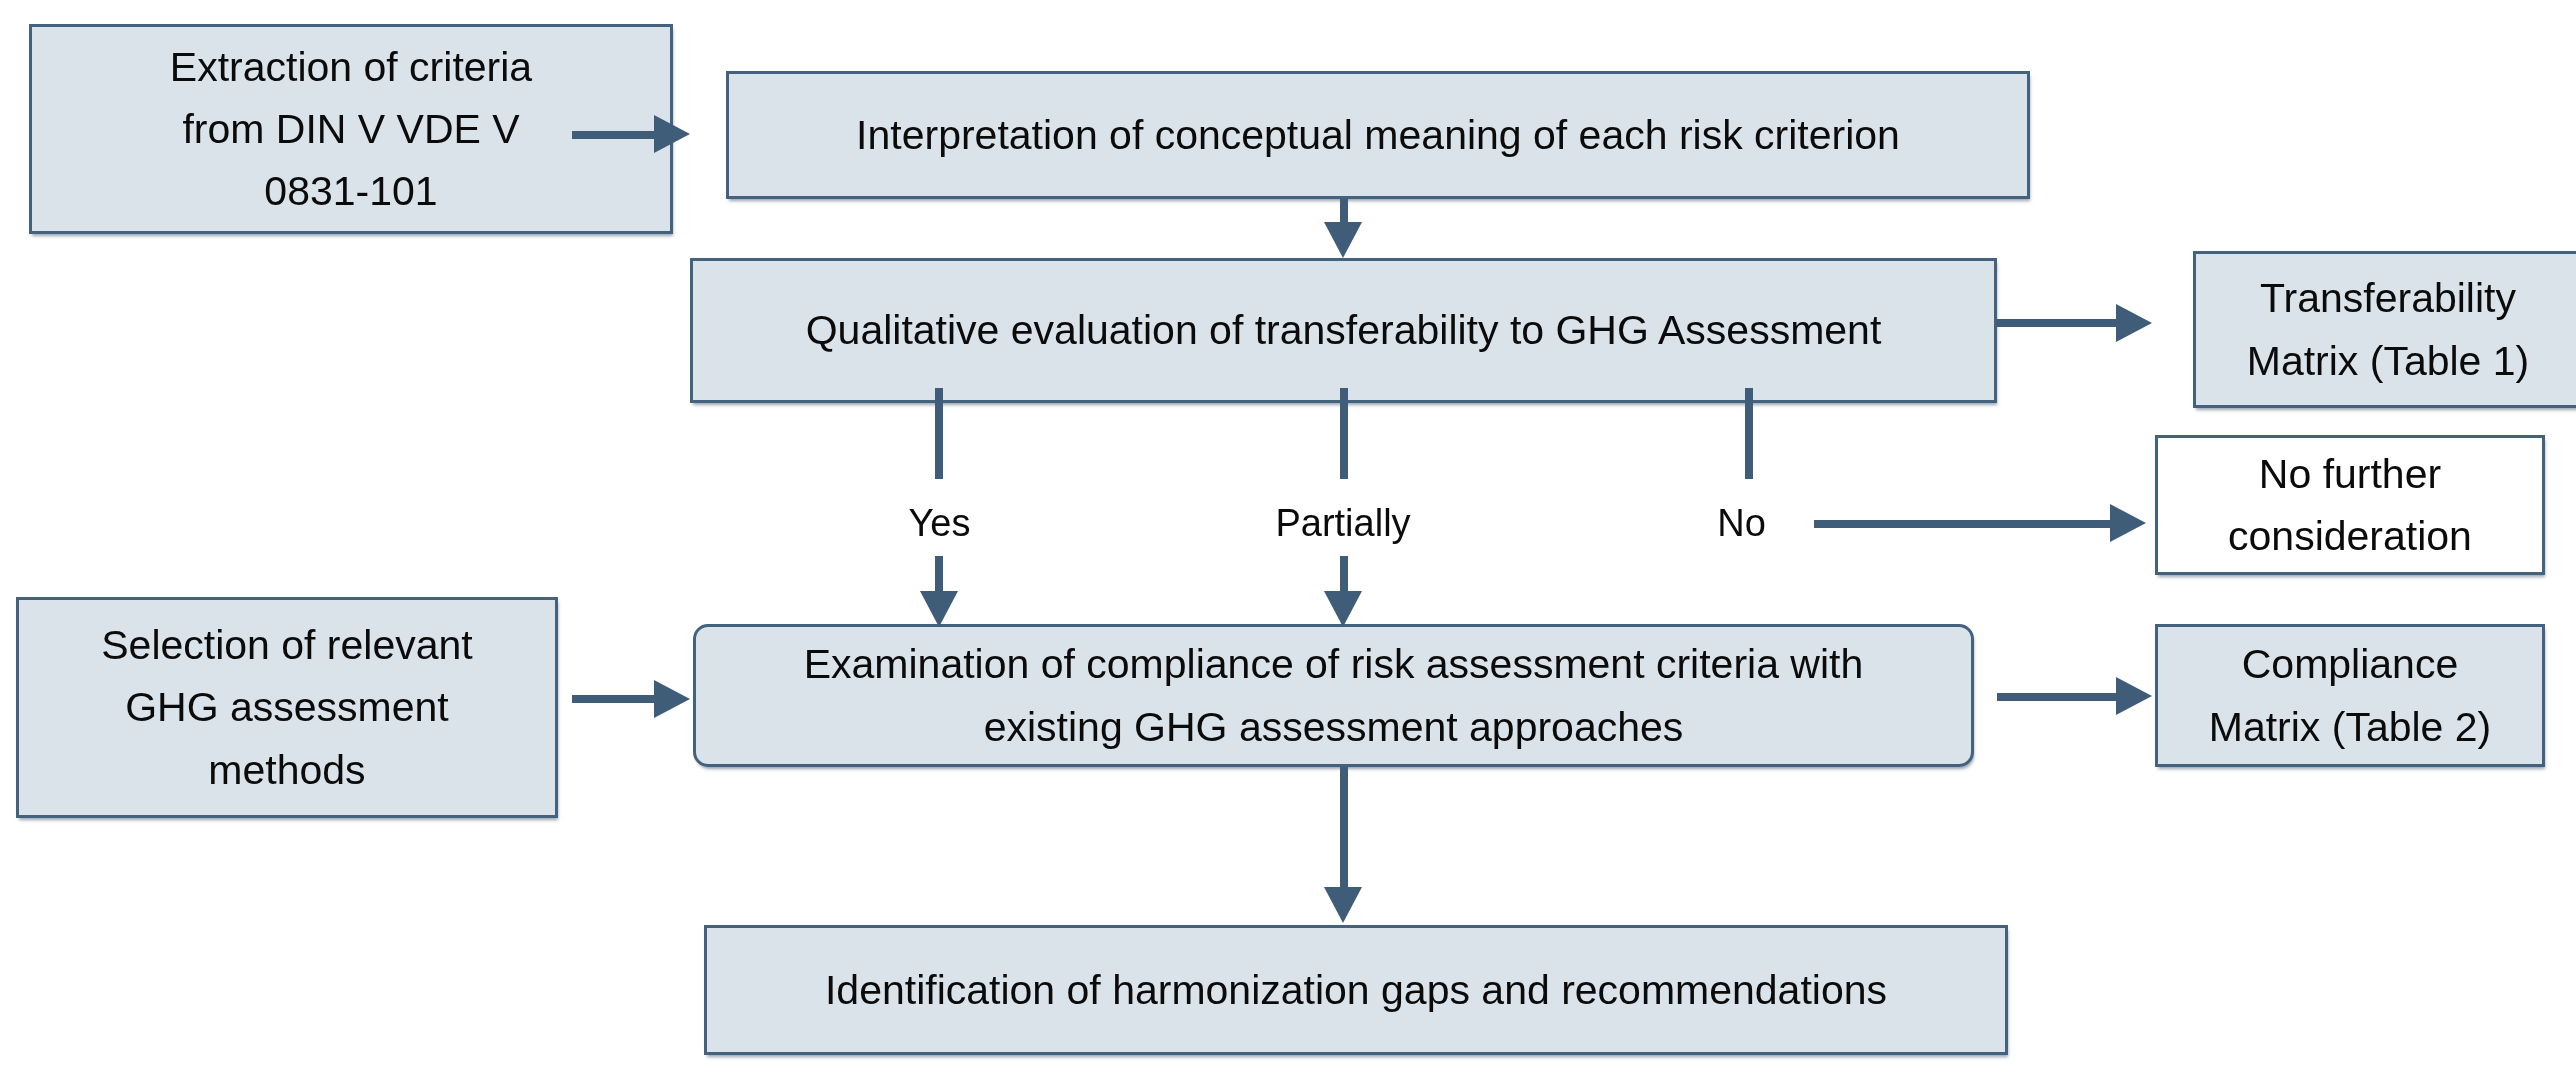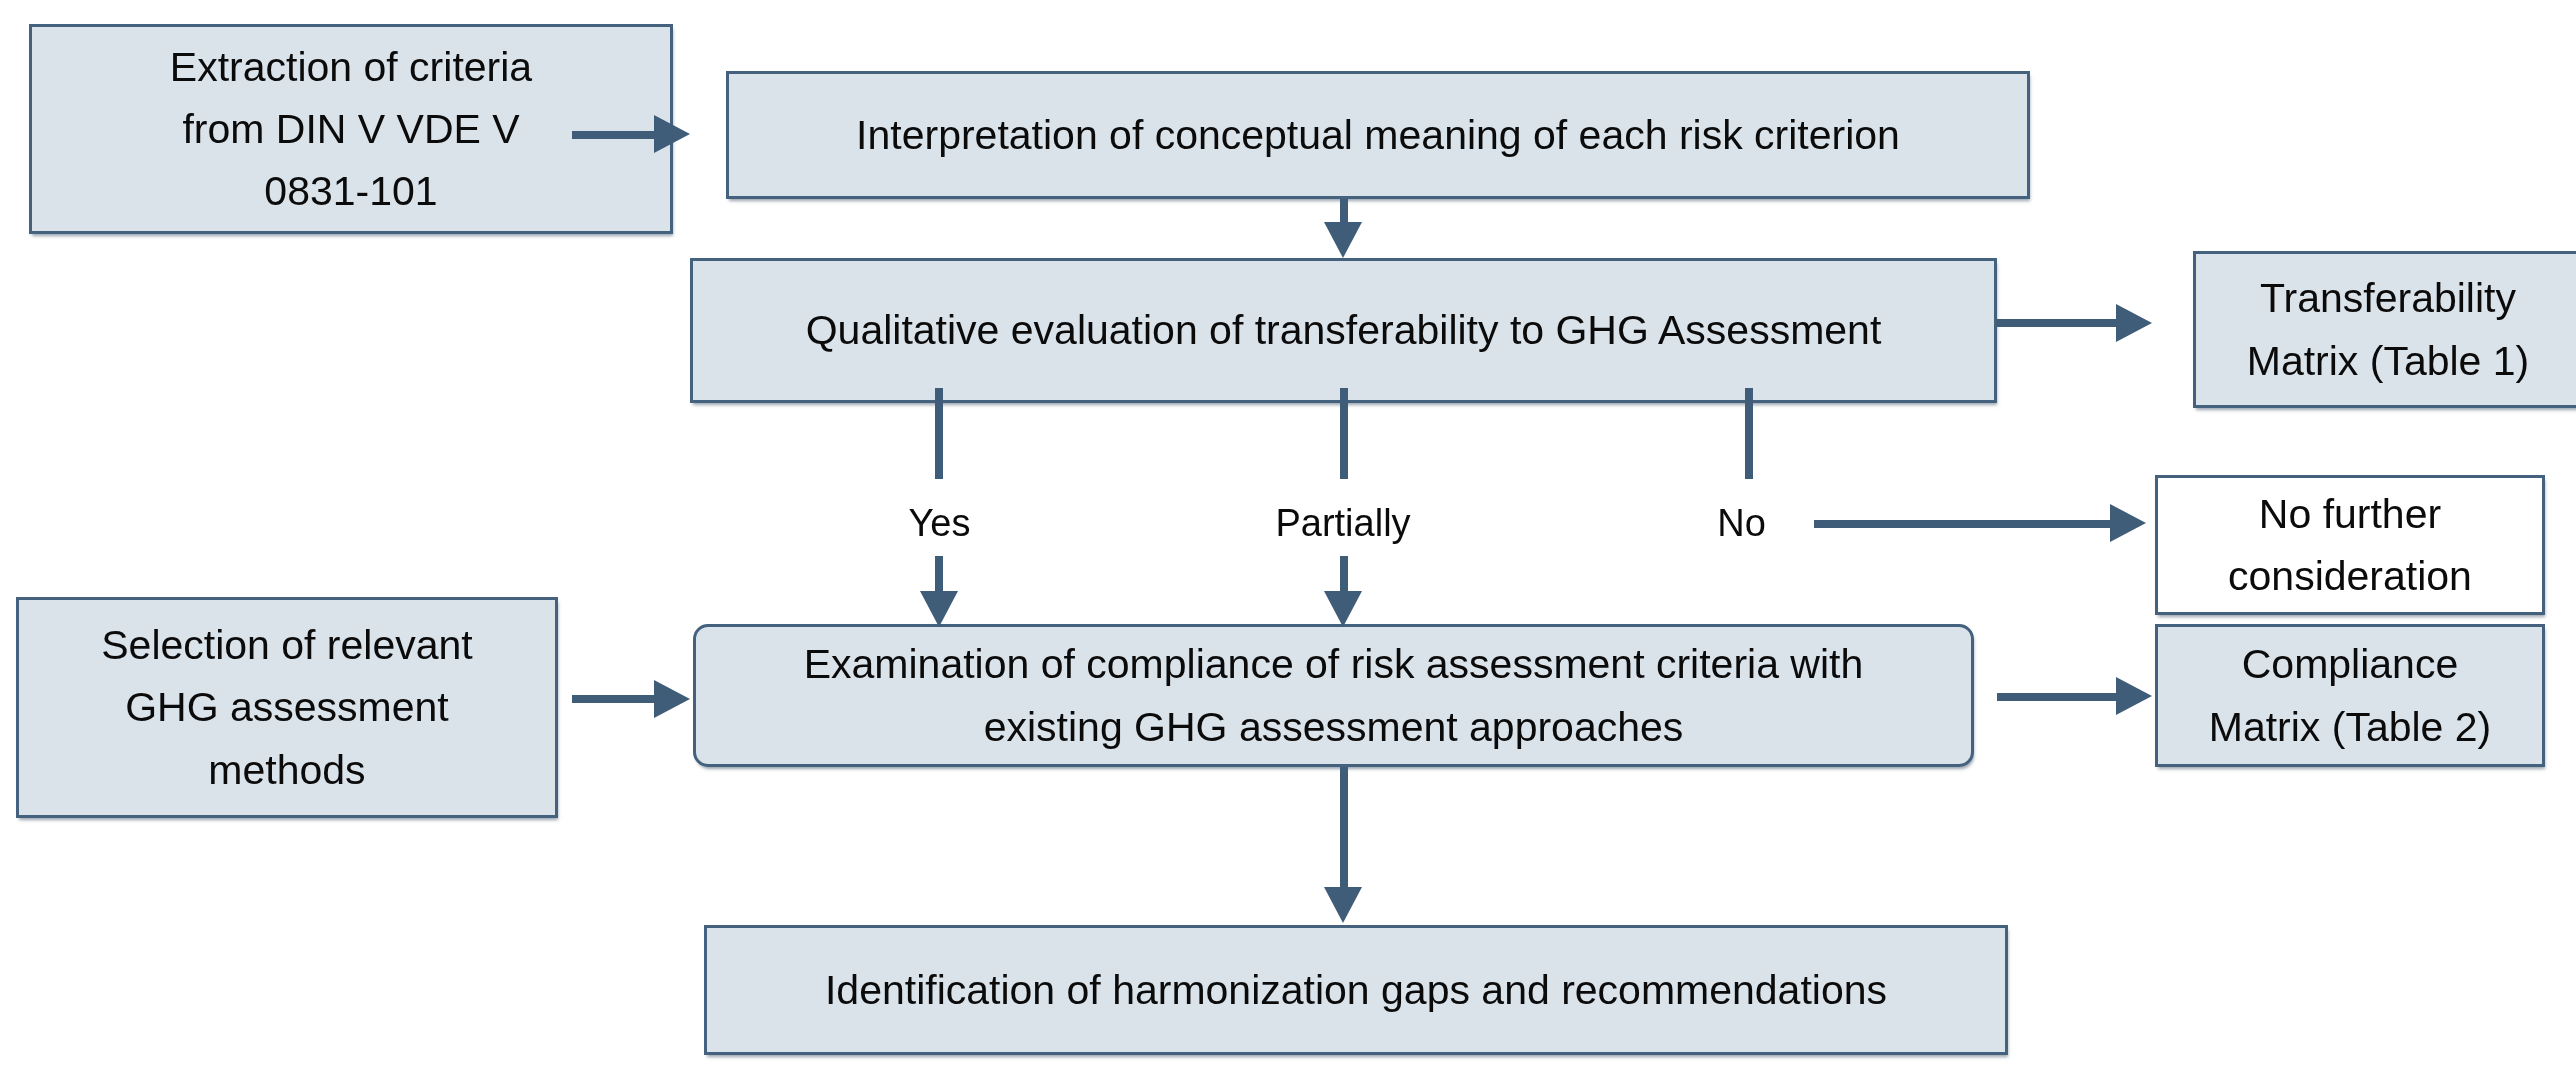--- a/index.html
+++ b/index.html
@@ -75,21 +75,21 @@
 
   <div class="box" style="left:690px; top:258px; width:1307px; height:145px;">
     <span class="box-text">Qualitative evaluation of transferability to GHG Assessment</span>
   </div>
 
   <div class="box" style="left:2155px; top:251px; width:390px; height:157px;margin-left:38px;">
     <span class="box-text">Transferability
 Matrix (Table 1)</span>
   </div>
 
-  <div class="box white" style="left:2155px; top:435px; width:390px; height:140px;margin-top:40px;">
+  <div class="box white" style="left:2155px; top:435px; width:390px; height:140px;">
     <span class="box-text">No further
 consideration</span>
   </div>
 
   <div class="box" style="left:16px; top:597px; width:542px; height:221px;">
     <span class="box-text">Selection of relevant
 GHG assessment
 methods</span>
   </div>
 

